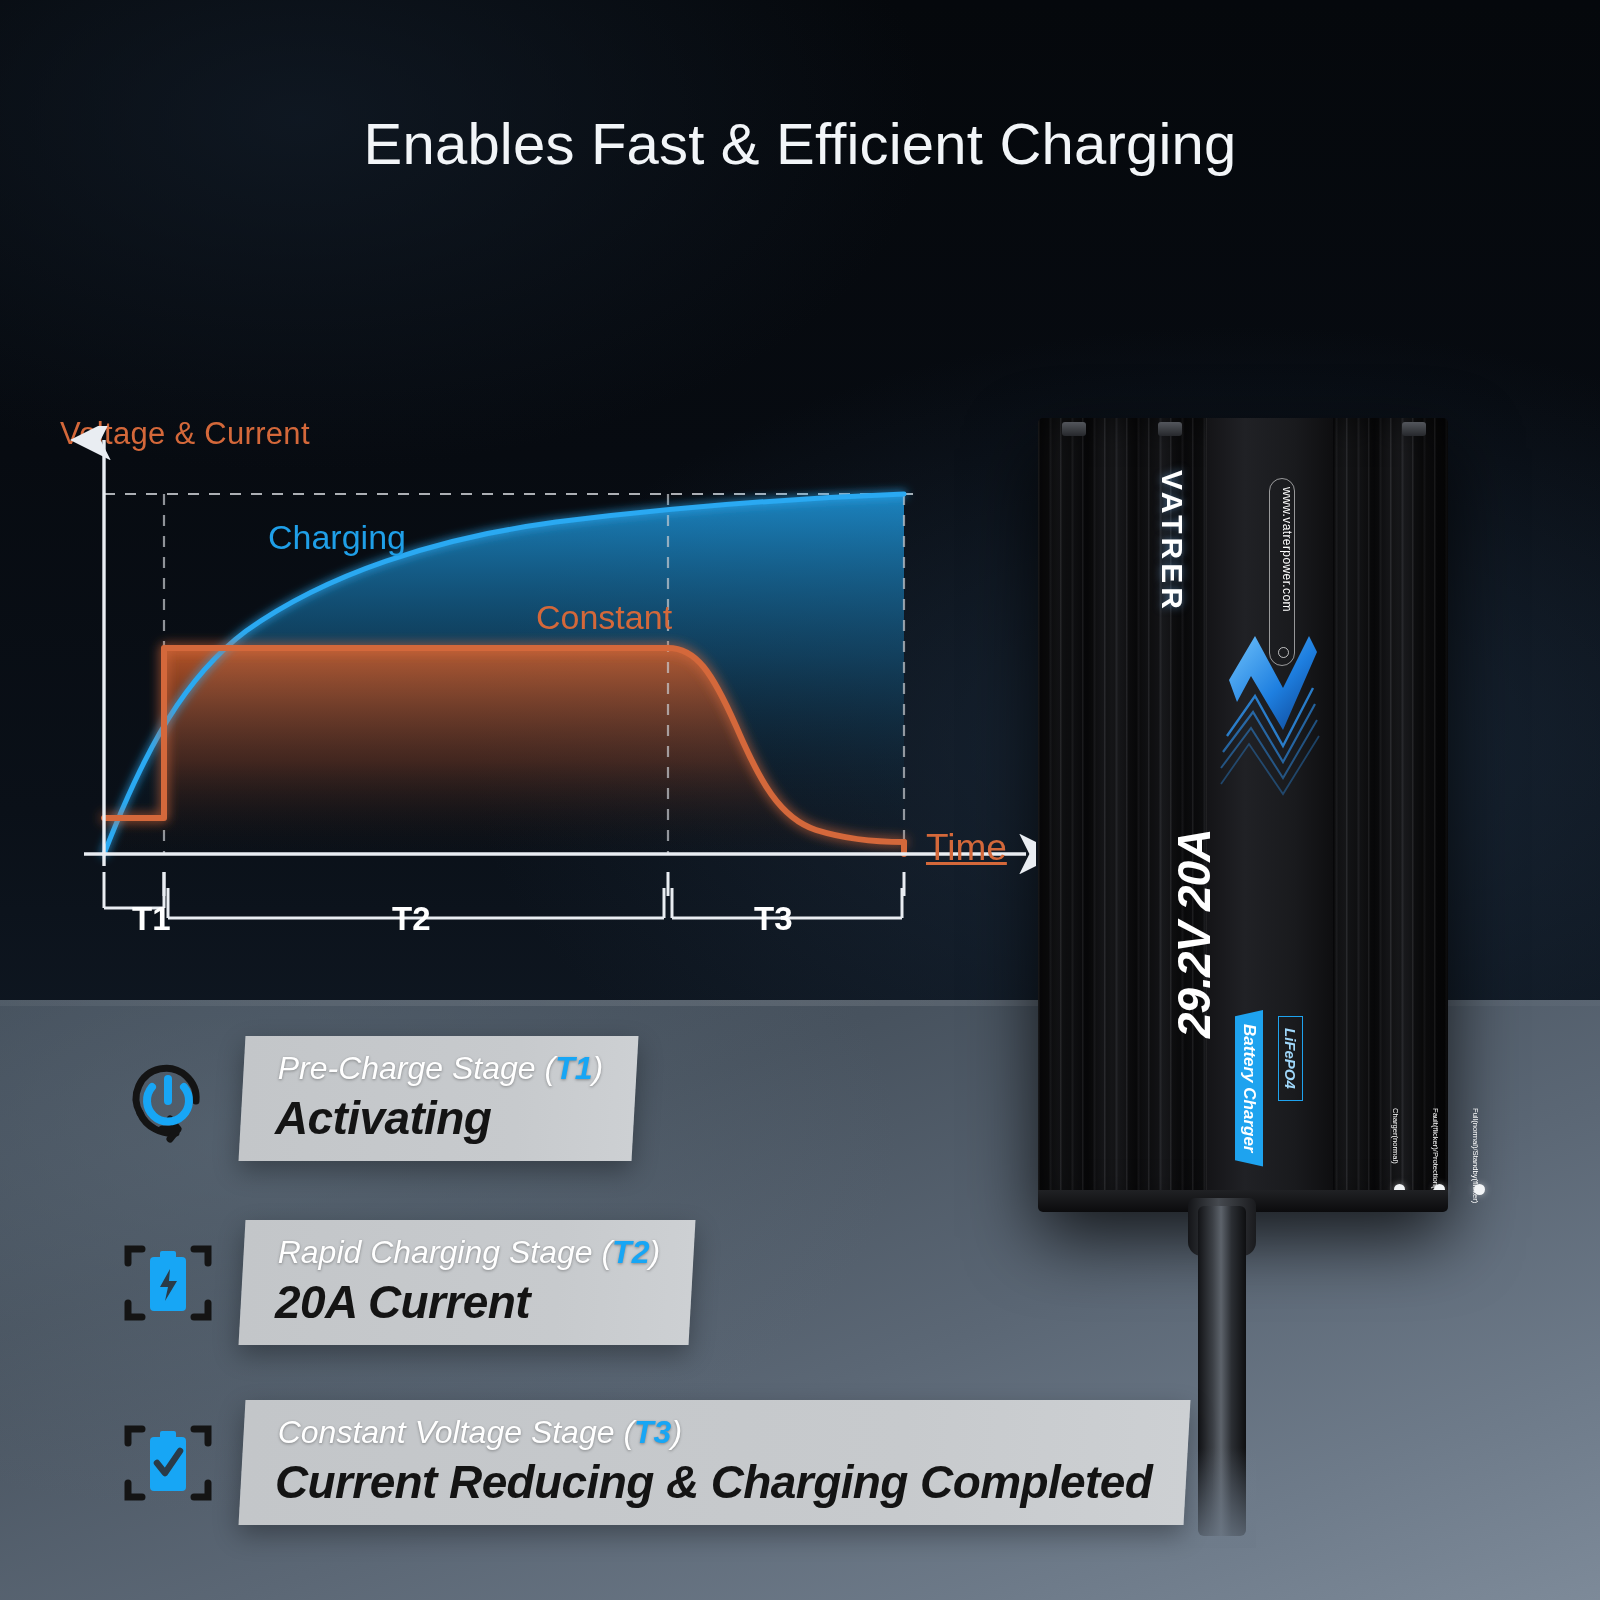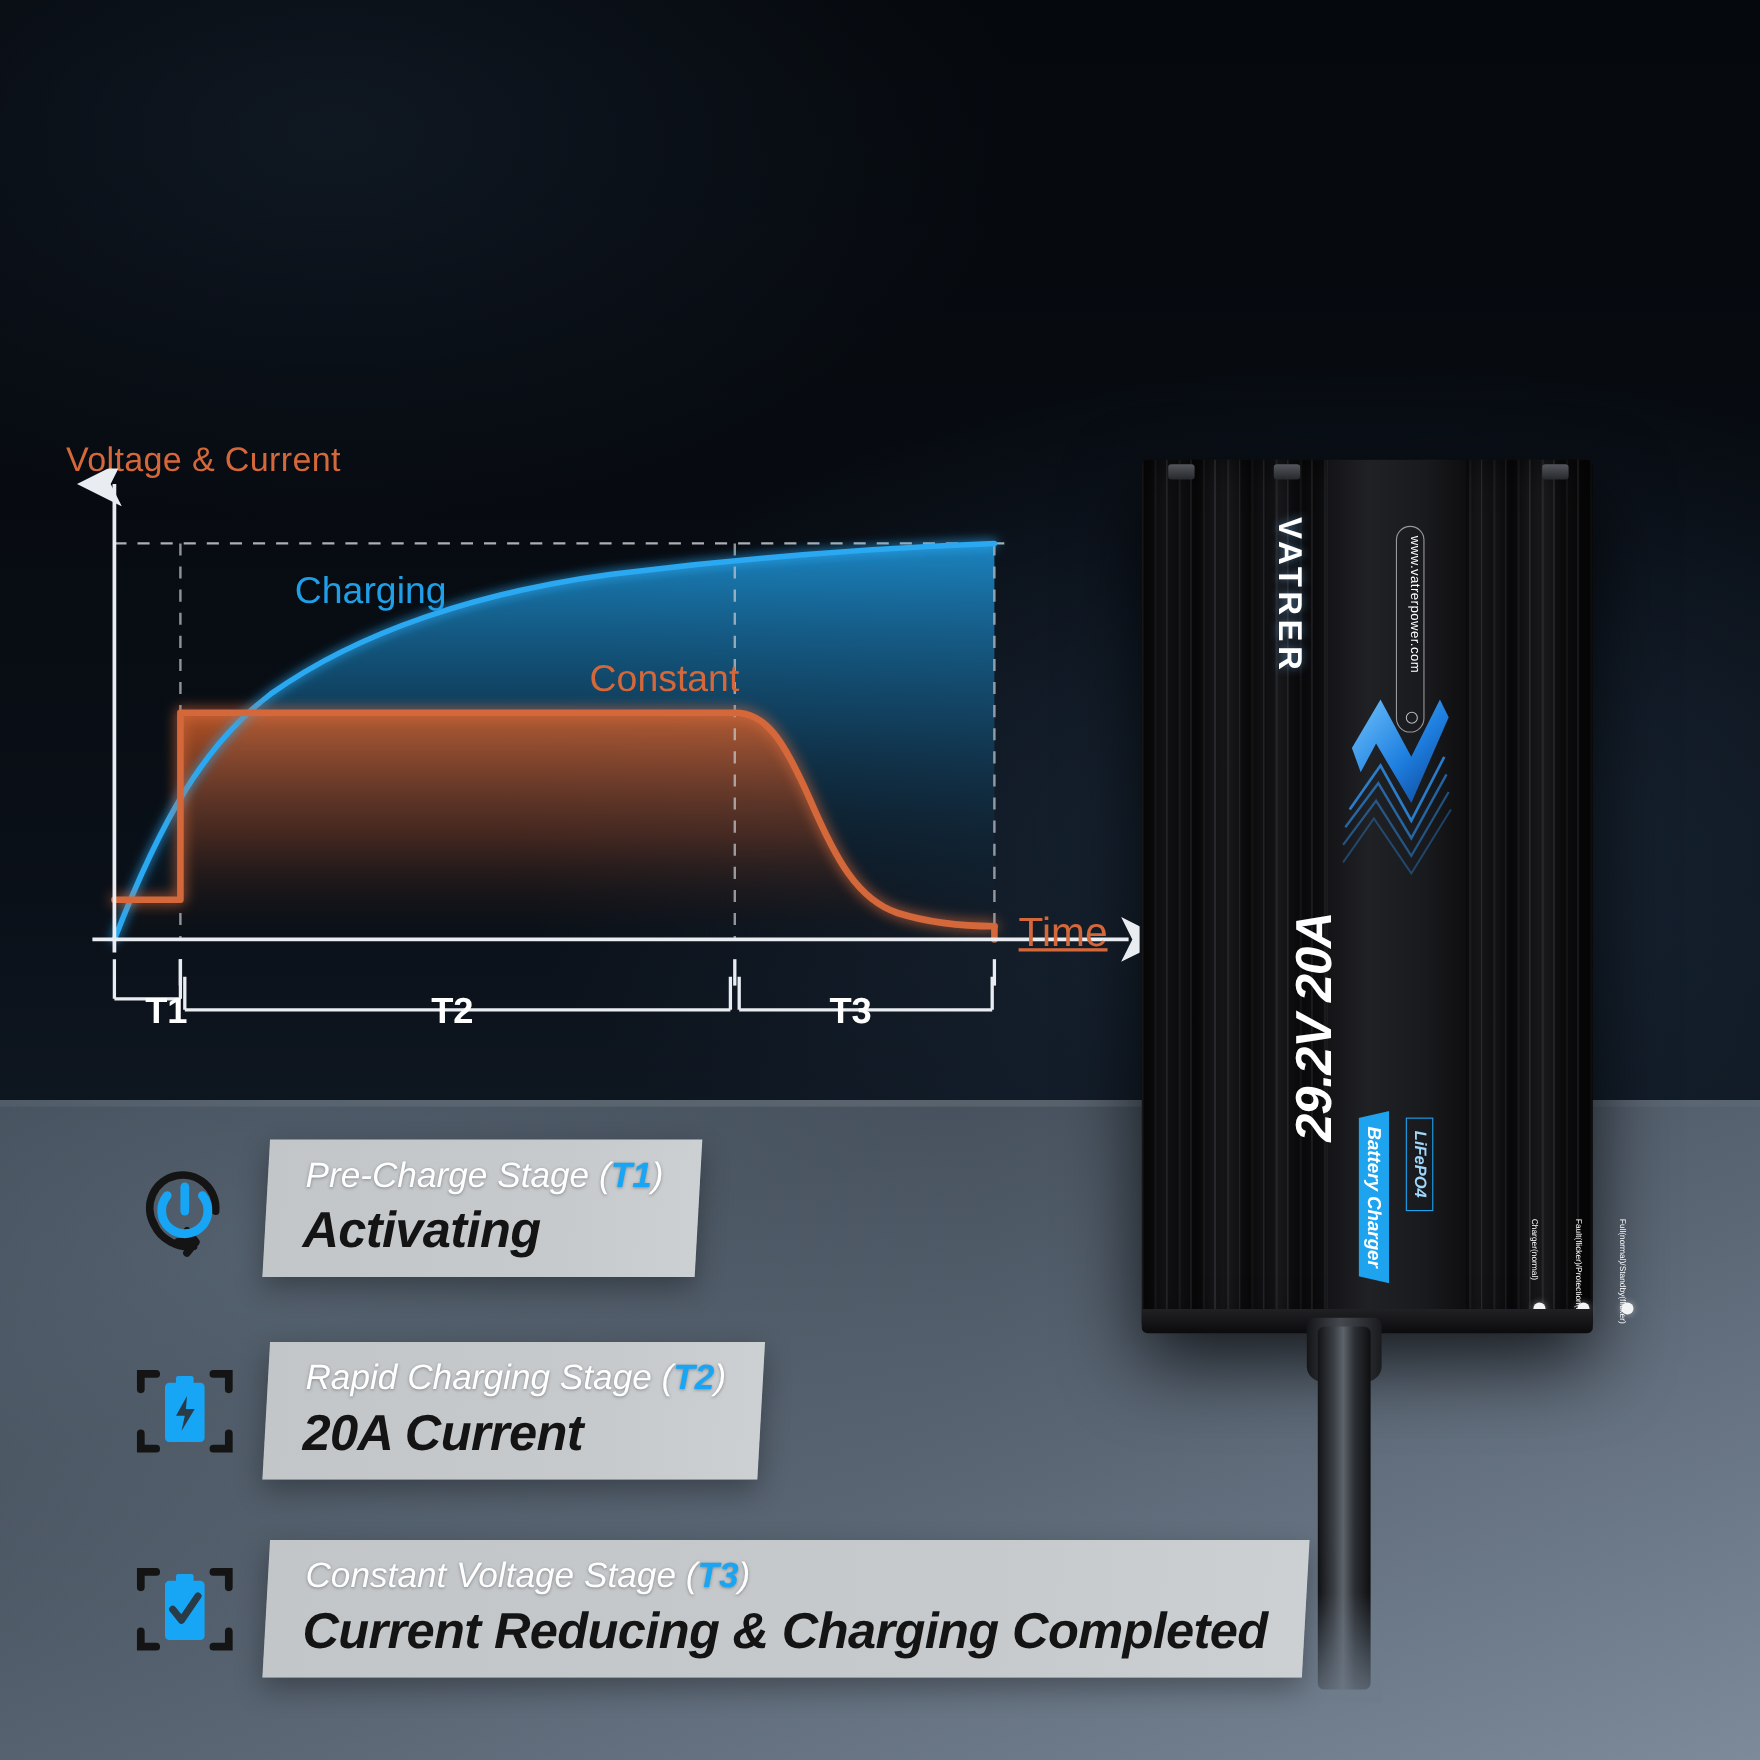--- a/index.html
+++ b/index.html
@@ -38,21 +38,21 @@
   }
   #title .accent{ color:#17a6f5; }
   #subtitle{
     margin-top:18px; font-size:58px; font-weight:400; color:#f2f5f8;
     letter-spacing:.2px; white-space:nowrap;
   }
 
   
   #chart-wrap{ position:absolute; left:36px; top:400px; width:1000px; height:580px; z-index:5; }
   #chart-axis-label{
-    position:absolute; left:24px; top:0px;
+    position:absolute; left:24px; top:16px;
     font-size:31px; color:#d4683a; letter-spacing:.3px; white-space:nowrap;
   }
   #chart-svg{ position:absolute; left:0; top:26px; }
   .tick-label{
     position:absolute; font-size:33px; font-weight:bold; color:#ffffff; white-space:nowrap;
   }
   #lbl-t1{ left:96px;  top:500px; }
   #lbl-t2{ left:356px; top:500px; }
   #lbl-t3{ left:718px; top:500px; }
   #lbl-time{
@@ -193,20 +193,21 @@
     letter-spacing:-.6px; white-space:nowrap;
   }
 </style>
 </head>
 <body>
 
 <div id="bg-top"></div>
 <div id="bg-bottom"></div>
 
 <div id="header">
+  <div id="subtitle">Enables Fast &amp; Efficient Charging</div>
 </div>
 
 <div id="chart-wrap">
   <div id="chart-axis-label">Voltage &amp; Current</div>
 
   <svg id="chart-svg" width="1000" height="540" viewBox="0 0 1000 540">
     <defs>
       <linearGradient id="voltFill" x1="0" y1="0" x2="0" y2="1">
         <stop offset="0%" stop-color="#1f9fe8" stop-opacity="0.95"></stop>
         <stop offset="45%" stop-color="#14618f" stop-opacity="0.62"></stop>

